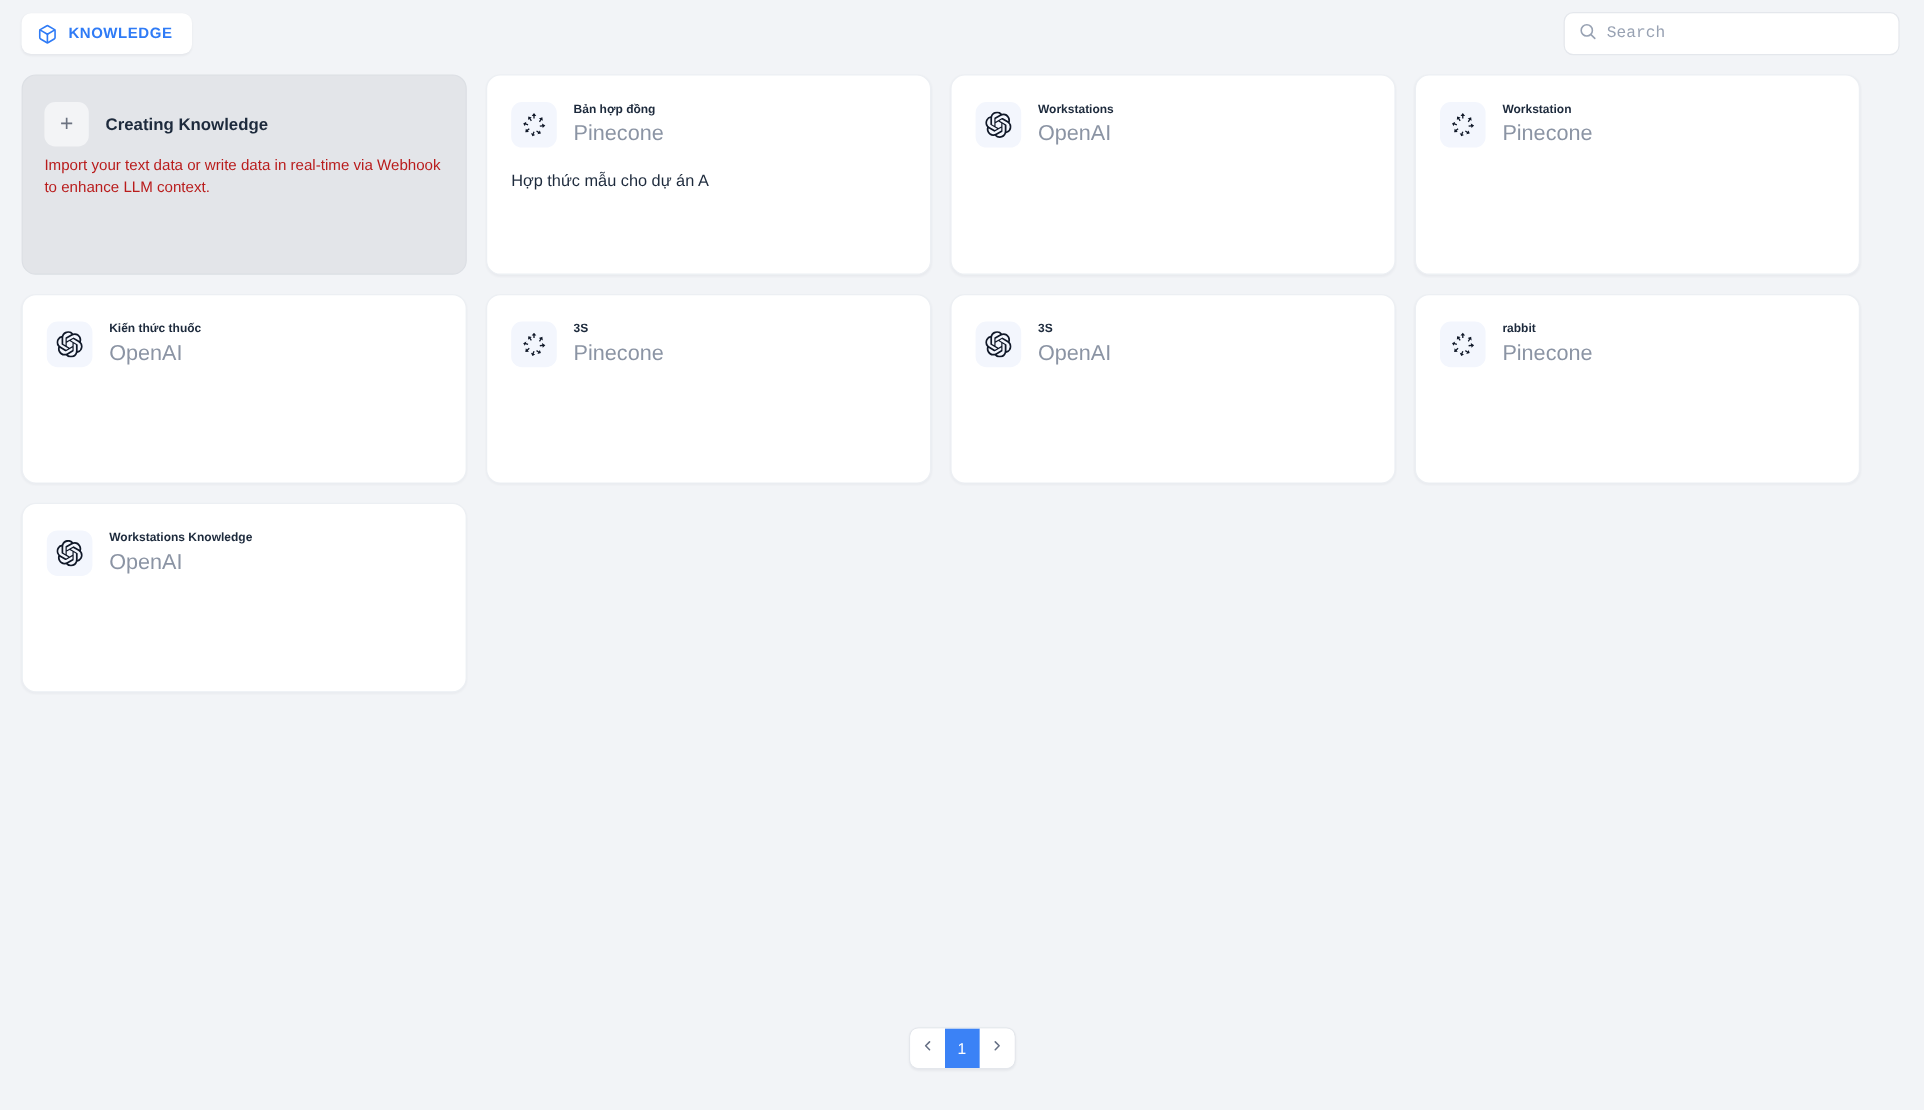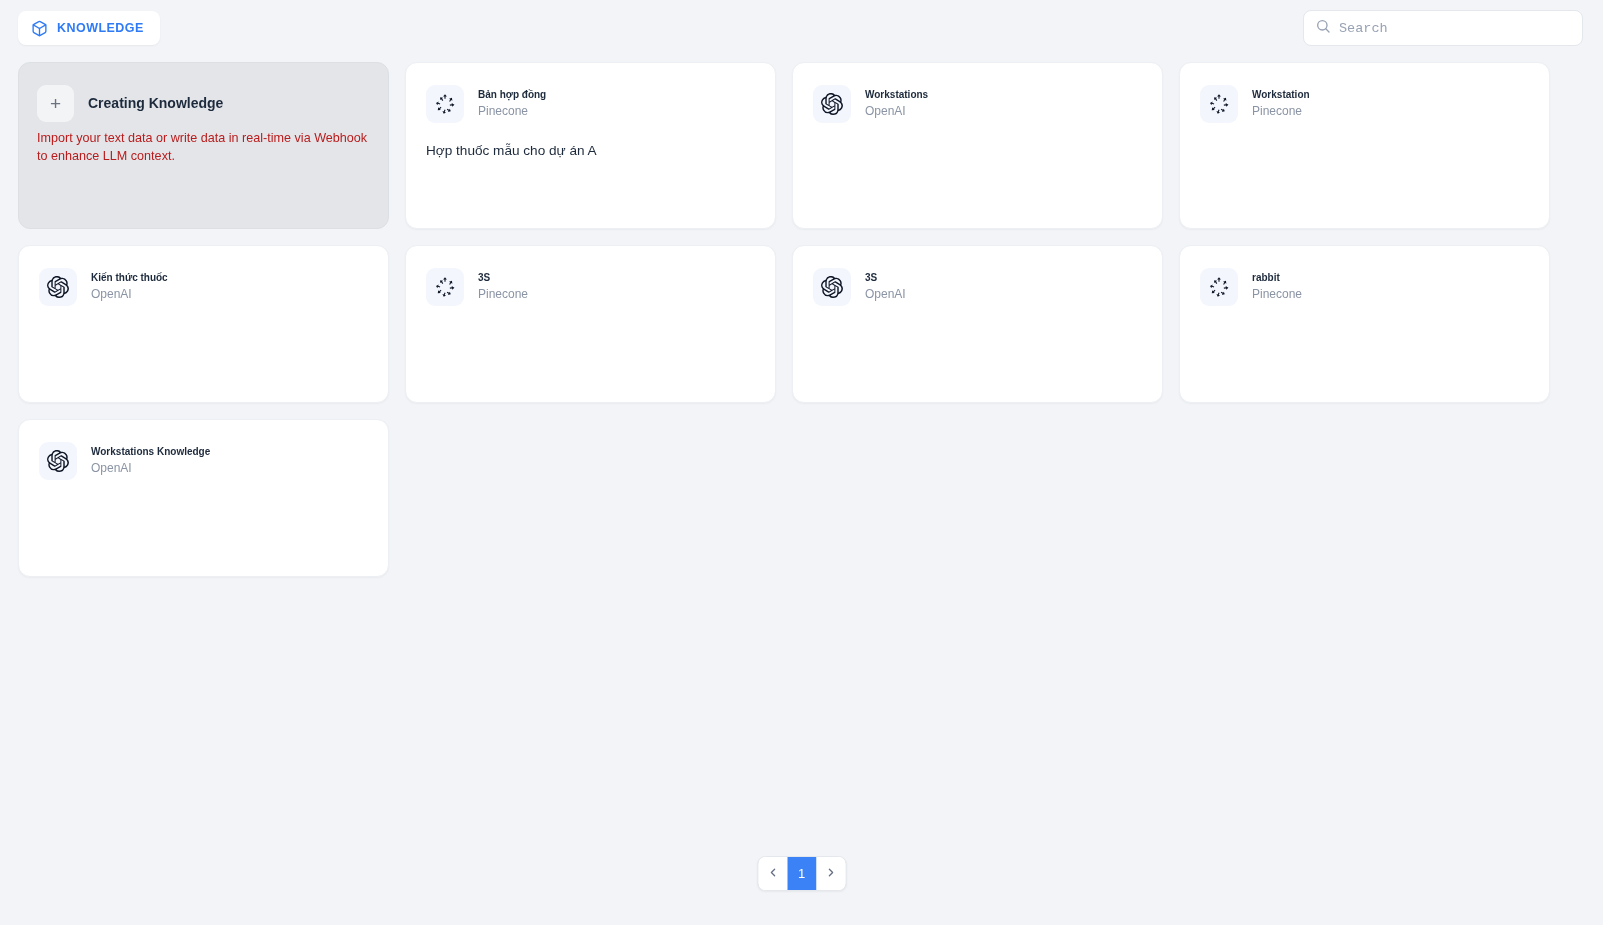--- a/index.html
+++ b/index.html
@@ -79,21 +79,21 @@
   .card.create .prov-icon { background: #f3f4f6; width: 37px; height: 37px; }
   .prov-icon svg { display: block; }
   .plus {
     font-size: 19px; color: #6b7280; line-height: 1; font-weight: 400;
   }
   .card-meta { display: flex; flex-direction: column; gap: 2px; min-width: 0; }
   .card-title {
     font-size: 10px; font-weight: 700; color: #1d2a3c;
     line-height: 1.25; white-space: nowrap;
   }
-  .card-sub { font-size: 12px; color: #8b94a4; line-height: 1.25; }
+  .card-sub { font-size: 18px; color: #8b94a4; line-height: 1.25; }
   .card.create .card-title { font-size: 14px; text-align: right; }
   .card-desc {
     margin-top: 18px;
     font-size: 13.6px; color: #1d2a3c; line-height: 1.45;
   }
   .card.create .card-desc {
     margin-top: 8px;
     font-size: 12.6px; color: #b91c1c; line-height: 1.42;
     max-width: 340px;
   }
@@ -179,21 +179,21 @@
             <path d="M4.1 18.8l.5-3.3 1 1.1 1.7-1.5.8.9-1.7 1.5 1 1.1-3.3.2z"></path>
             <path d="M2.2 10.9l2.9-1.6-.5 1.4 2.2.8-.4 1.1-2.2-.8-.5 1.5-1.5-2.4z"></path>
             <path d="M6.8 4.5l3.2.8-1.2.8 1.3 1.9-1 .7-1.3-1.9-1.2.9.2-3.2z"></path>
           </svg>
         </div>
         <div class="card-meta">
           <div class="card-title">Bản hợp đồng</div>
           <div class="card-sub">Pinecone</div>
         </div>
       </div>
-      <div class="card-desc">Hợp thuốc mẫu cho dự án A</div>
+      <div class="card-desc">Hợp thức mẫu cho dự án A</div>
     </div>
 
     <div class="card row-first">
       <div class="card-head">
         <div class="prov-icon">
           <svg width="22" height="22" viewBox="0 0 24 24" fill="#101828">
             <path d="M22.28 9.82a5.99 5.99 0 0 0-.52-4.91 6.05 6.05 0 0 0-6.51-2.9A6 6 0 0 0 4.98 4.18a5.99 5.99 0 0 0-4 2.9 6.05 6.05 0 0 0 .74 7.1 5.98 5.98 0 0 0 .51 4.9 6.05 6.05 0 0 0 6.52 2.9A5.98 5.98 0 0 0 13.26 24a6.06 6.06 0 0 0 5.77-4.21 5.99 5.99 0 0 0 4-2.9 6.06 6.06 0 0 0-.75-7.07zM13.26 22.43a4.48 4.48 0 0 1-2.88-1.04l.14-.08 4.78-2.76a.79.79 0 0 0 .39-.68v-6.74l2.02 1.17a.07.07 0 0 1 .04.06v5.58a4.5 4.5 0 0 1-4.49 4.49zM3.6 18.3a4.47 4.47 0 0 1-.54-3.01l.14.09 4.79 2.76a.77.77 0 0 0 .78 0l5.84-3.37v2.33a.08.08 0 0 1-.03.07l-4.84 2.79a4.5 4.5 0 0 1-6.14-1.64zM2.34 7.9a4.49 4.49 0 0 1 2.35-1.98V11.6a.77.77 0 0 0 .38.67l5.82 3.36L8.87 16.8a.07.07 0 0 1-.07 0L3.96 14a4.5 4.5 0 0 1-1.64-6.13zm16.6 3.86L13.1 8.38 15.12 7.2a.07.07 0 0 1 .07 0l4.84 2.8a4.49 4.49 0 0 1-.68 8.1v-5.68a.79.79 0 0 0-.4-.66zm2.01-3.02l-.14-.09-4.78-2.79a.78.78 0 0 0-.79 0L9.4 9.23V6.9a.07.07 0 0 1 .03-.07l4.84-2.79a4.49 4.49 0 0 1 6.67 4.65zM8.3 12.87l-2.02-1.17a.08.08 0 0 1-.04-.06V6.07a4.49 4.49 0 0 1 7.37-3.45l-.14.08L8.69 5.46a.79.79 0 0 0-.39.68zm1.1-2.36l2.6-1.5 2.6 1.5v3l-2.6 1.5-2.6-1.5z"></path>
           </svg>
         </div>
         <div class="card-meta">

